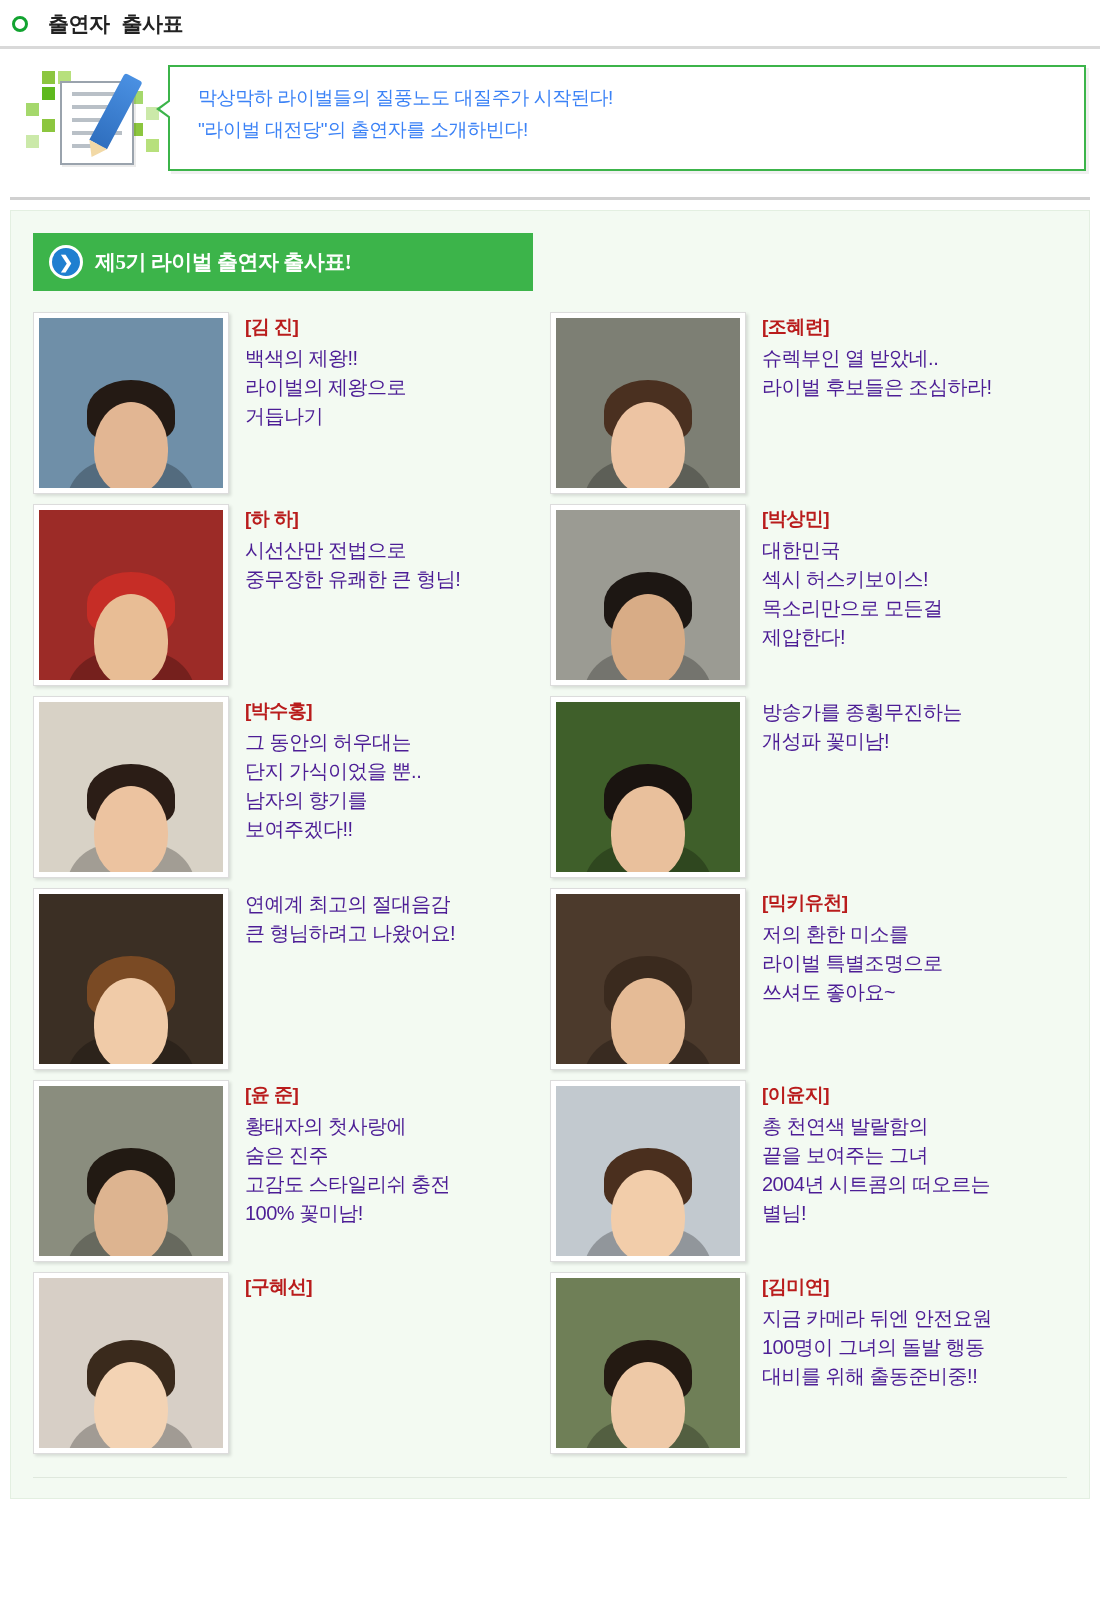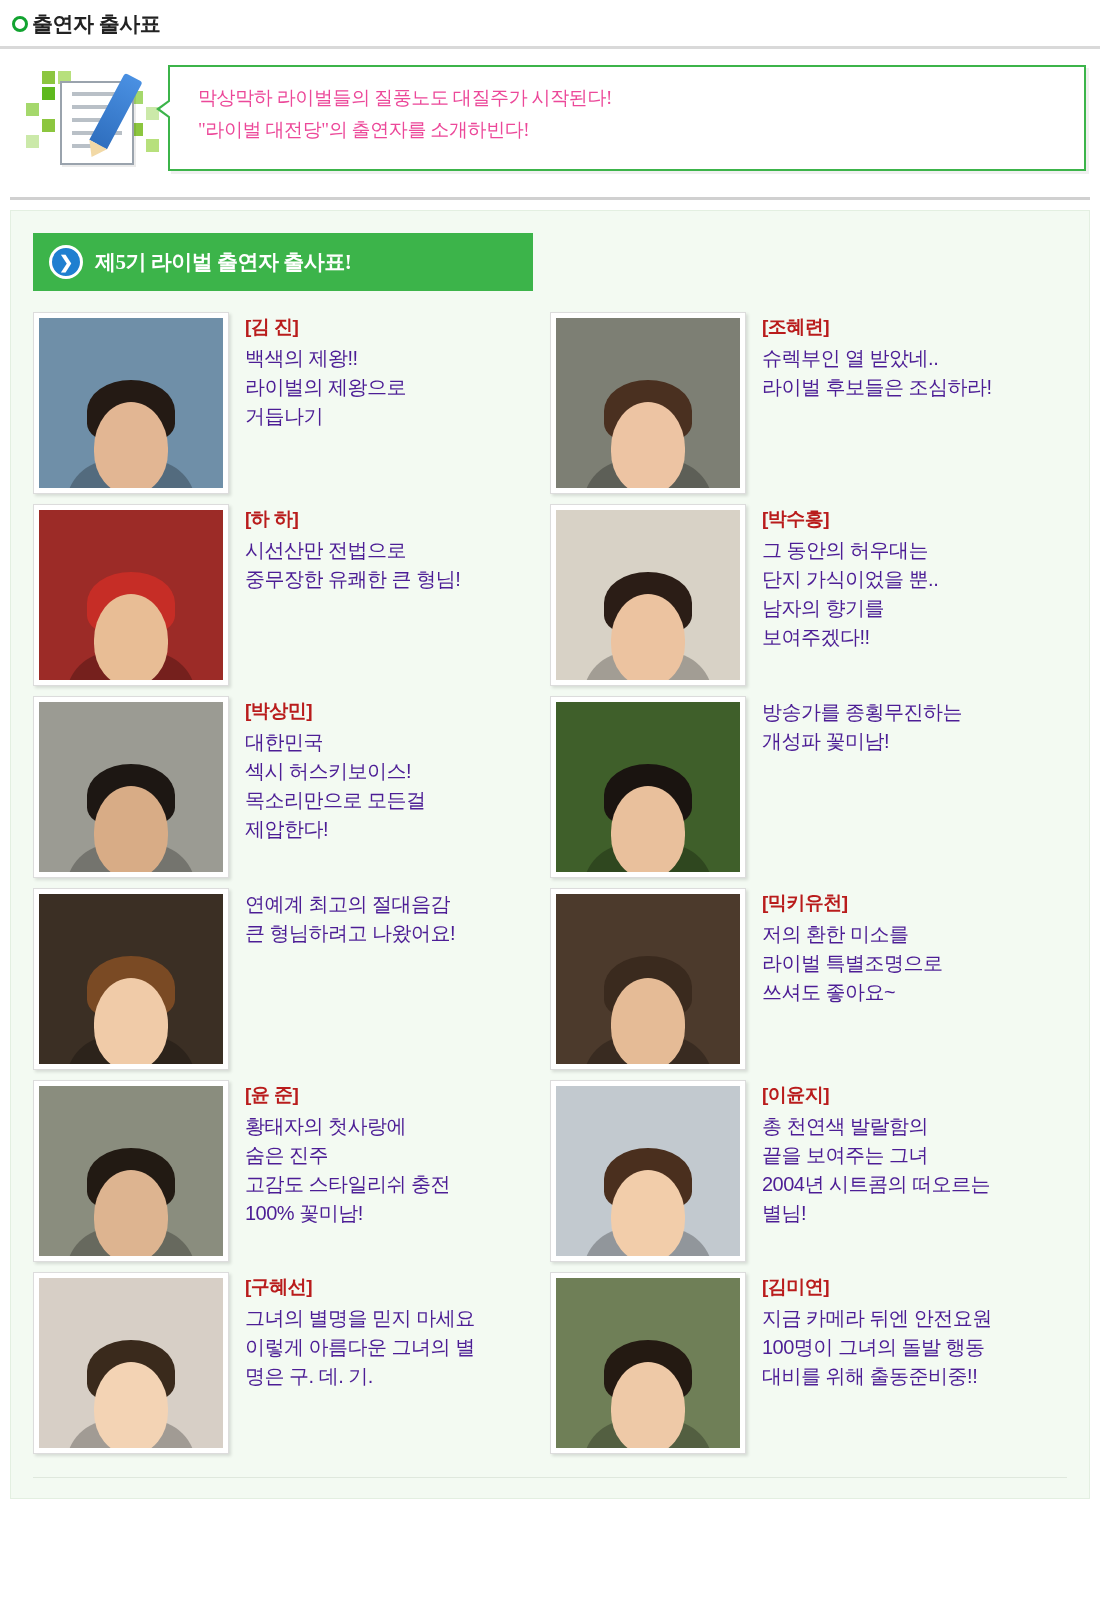--- a/index.html
+++ b/index.html
@@ -13,22 +13,23 @@
     width: 1100px;
     min-height: 1599px;
     position: relative;
     background: #ffffff;
   }
 
   
   .page-header {
     display: flex;
     align-items: center;
-    gap: 4px;
+    gap: 20px;
     padding: 10px 0 8px 12px;
+    font-family: Liberation Mono, monospace;
   }
   .bullet-icon {
     width: 16px; height: 16px;
     border-radius: 50%;
     border: 3px solid #12a330;
     background: #ffffff;
     display: inline-block;
     flex: 0 0 auto;
   }
   .page-title {
@@ -125,23 +126,22 @@
     content: "";
     position: absolute;
     left: -10px; top: 33px;
     border-top: 9px solid transparent;
     border-bottom: 9px solid transparent;
     border-right: 12px solid #ffffff;
   }
   .callout p {
     margin: 0 0 6px 0;
     font-size: 19px;
-    color: #ec4899;
+    color: #3b82f6;
     letter-spacing: -0.4px;
-    font-family: Liberation Serif, serif;
   }
 
   .divider-rule {
     height: 3px;
     background: #d0d0d0;
     margin: 2px 10px 0 10px;
   }
 
   
   .panel {
@@ -345,52 +345,52 @@
             </div>
           </div>
           <div class="info">
             <div class="cast-name">[하 하]</div>
             <div class="cast-desc">시선산만 전법으로
 중무장한 유쾌한 큰 형님!</div>
           </div>
         </div>
         <div class="cast">
           <div class="photo-frame">
+            <div class="photo" style="background: rgb(155, 155, 147);">
+              <div class="body"></div>
+              <div class="hair" style="background: rgb(29, 23, 19);"></div>
+              <div class="face" style="background: rgb(216, 172, 134);"></div>
+            </div>
+          </div>
+          <div class="info">
+            <div class="cast-name">[박상민]</div>
+            <div class="cast-desc">대한민국
+섹시 허스키보이스!
+목소리만으로 모든걸
+제압한다!</div>
+          </div>
+        </div>
+        <div class="cast">
+          <div class="photo-frame">
             <div class="photo" style="background: rgb(216, 210, 198);">
               <div class="body"></div>
               <div class="hair" style="background: rgb(43, 29, 22);"></div>
               <div class="face" style="background: rgb(236, 195, 160);"></div>
             </div>
           </div>
           <div class="info">
             <div class="cast-name">[박수홍]</div>
             <div class="cast-desc">그 동안의 허우대는
 단지 가식이었을 뿐..
 남자의 향기를
 보여주겠다!!</div>
           </div>
         </div>
         <div class="cast">
           <div class="photo-frame">
-            <div class="photo" style="background: rgb(155, 155, 147);">
-              <div class="body"></div>
-              <div class="hair" style="background: rgb(29, 23, 19);"></div>
-              <div class="face" style="background: rgb(216, 172, 134);"></div>
-            </div>
-          </div>
-          <div class="info">
-            <div class="cast-name">[박상민]</div>
-            <div class="cast-desc">대한민국
-섹시 허스키보이스!
-목소리만으로 모든걸
-제압한다!</div>
-          </div>
-        </div>
-        <div class="cast">
-          <div class="photo-frame">
             <div class="photo" style="background: rgb(63, 95, 42);">
               <div class="body"></div>
               <div class="hair" style="background: rgb(26, 20, 16);"></div>
               <div class="face" style="background: rgb(233, 192, 156);"></div>
             </div>
           </div>
           <div class="info">
             <div class="cast-desc">방송가를 종횡무진하는
 개성파 꽃미남!</div>
           </div>
@@ -458,23 +458,20 @@
         <div class="cast">
           <div class="photo-frame">
             <div class="photo" style="background: rgb(215, 207, 198);">
               <div class="body"></div>
               <div class="hair" style="background: rgb(58, 42, 28);"></div>
               <div class="face" style="background: rgb(243, 211, 180);"></div>
             </div>
           </div>
           <div class="info">
             <div class="cast-name">[구혜선]</div>
-            <div class="cast-desc">그녀의 별명을 믿지 마세요
-이렇게 아름다운 그녀의 별
-명은 구. 데. 기.</div>
           </div>
         </div>
         <div class="cast">
           <div class="photo-frame">
             <div class="photo" style="background: rgb(111, 127, 87);">
               <div class="body"></div>
               <div class="hair" style="background: rgb(36, 26, 18);"></div>
               <div class="face" style="background: rgb(238, 201, 167);"></div>
             </div>
           </div>

